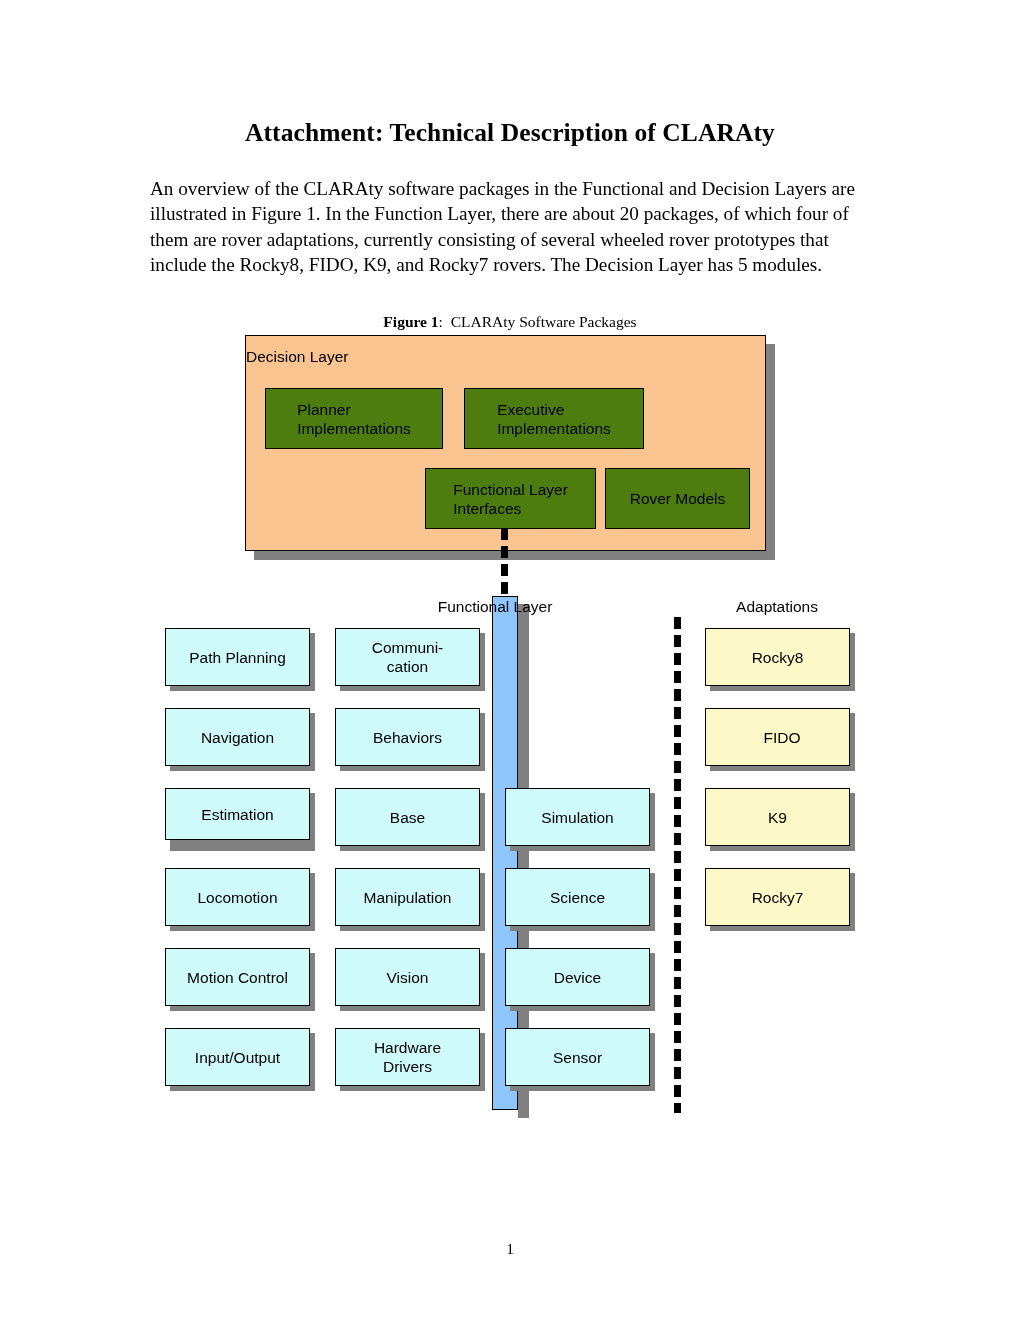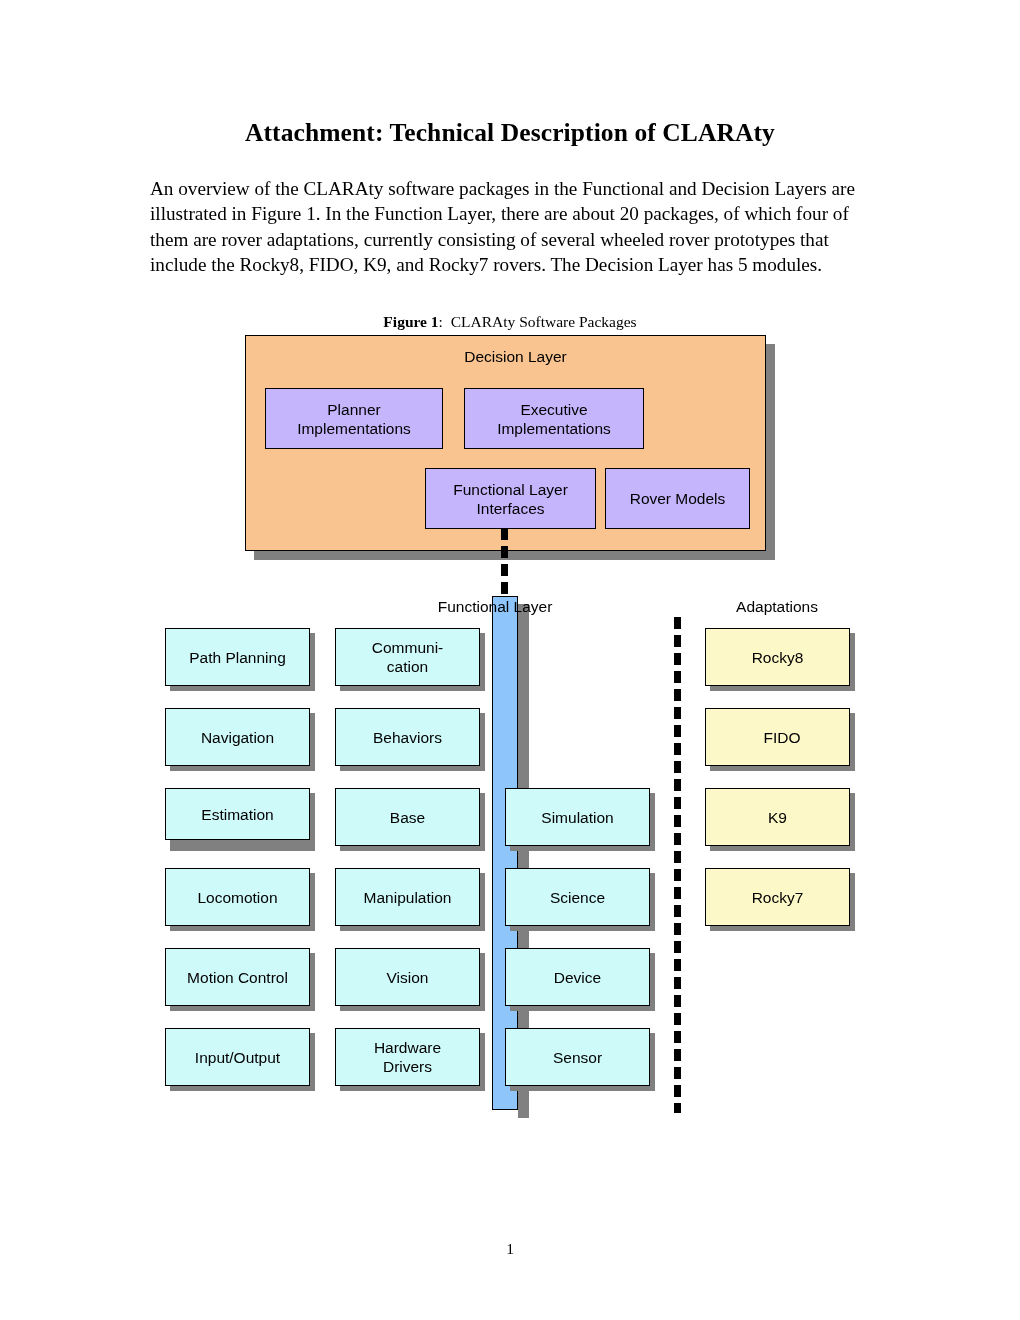--- a/index.html
+++ b/index.html
@@ -72,35 +72,34 @@
     left: 245px; top: 335px;
     width: 521px; height: 216px;
     background: #F9C490;
     border: 1.5px solid #000000;
     box-sizing: border-box;
   }
   .decision-title {
     position: absolute;
     left: 0; top: 12px;
     width: 100%;
-    text-align: center;
+    text-align: left;
     font-family: "Liberation Sans", sans-serif;
     font-size: 15.5px;
     color: #000;
-    margin-left: 10px;
   }
   .pink-box {
     position: absolute;
-    background: #c4b5fd;
+    background: #4d7c0f;
     border: 1.5px solid #000000;
     box-sizing: border-box;
     display: flex;
     align-items: center;
     justify-content: center;
-    text-align: center;
+    text-align: left;
     font-family: "Liberation Sans", sans-serif;
     font-size: 15.5px;
     line-height: 19px;
     white-space: pre-line;
   }
 
   
   .fl-bar {
     position: absolute;
     left: 492px; top: 596px;

